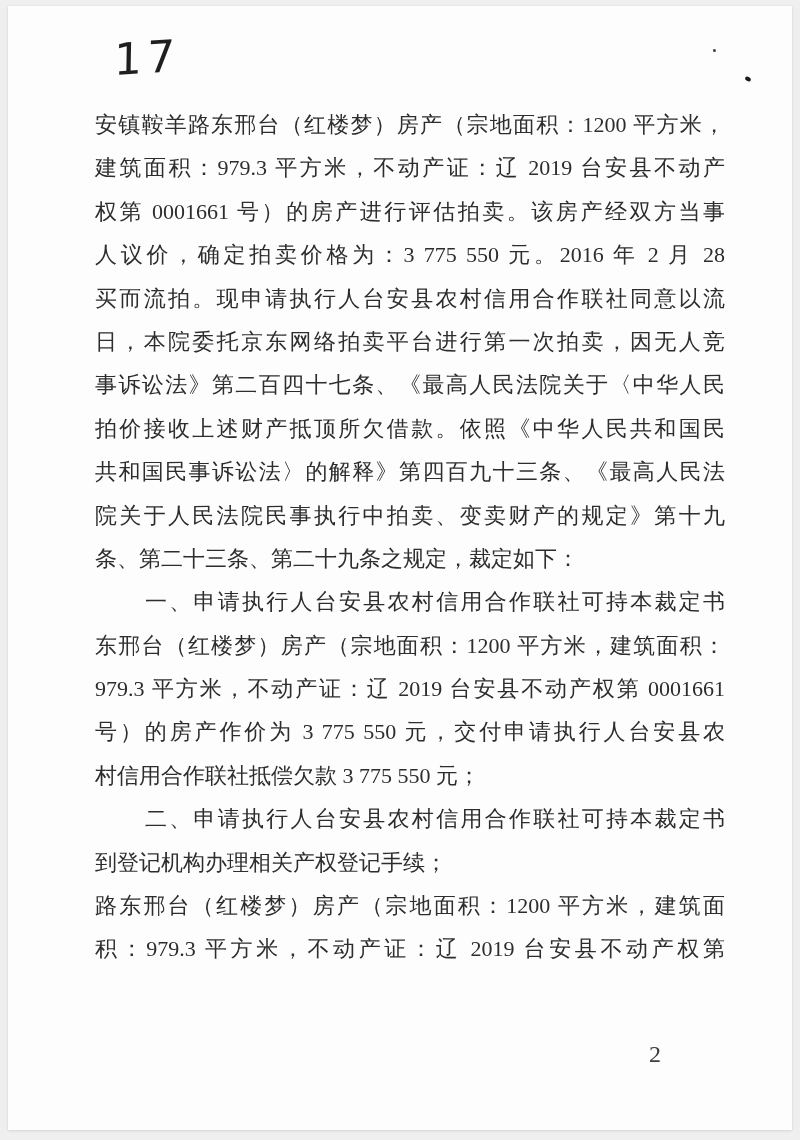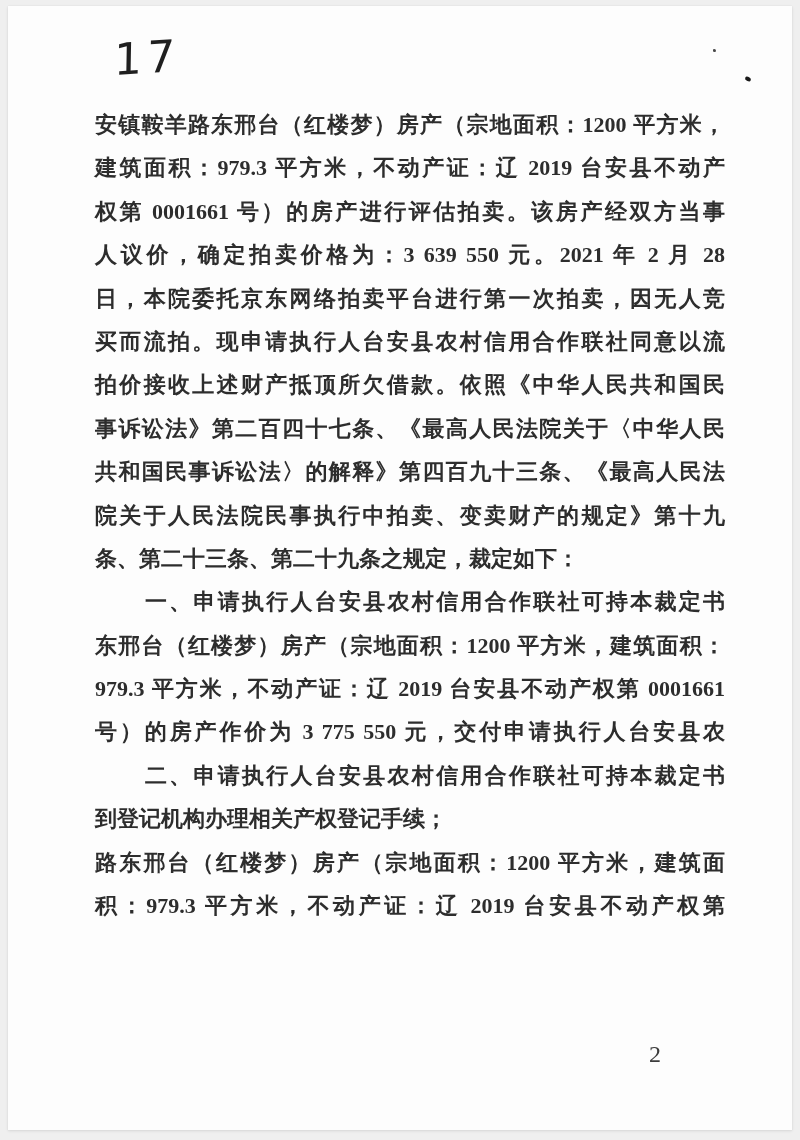--- a/index.html
+++ b/index.html
@@ -37,21 +37,21 @@
     transform: rotate(-4deg) skewX(-5deg);
   }
   .text-block {
     position: absolute;
     left: 87px;
     top: 97px;
     width: 630px;
     font-size: 22px;
     line-height: 43.4px;
     color: #2d2d2d;
-    font-weight: 700;
+    font-weight: 400;
   }
   .ln {
     text-align: justify;
     text-align-last: justify;
     text-justify: inter-character;
     white-space: normal;
     height: 43.4px;
     overflow: visible;
   }
   .ln.pe {
@@ -84,32 +84,33 @@
 
     <div class="handwritten-num">17</div>
 
     <span class="speck s1"></span>
     <span class="speck s2"></span>
 
     <div class="text-block">
       <div class="ln">安镇鞍羊路东邢台（红楼梦）房产（宗地面积：1200 平方米，</div>
       <div class="ln">建筑面积：979.3 平方米，不动产证：辽 2019 台安县不动产</div>
       <div class="ln">权第 0001661 号）的房产进行评估拍卖。该房产经双方当事</div>
-      <div class="ln">人议价，确定拍卖价格为：3 639 550 元。2021 年 2 月 28</div>
+      <div class="ln">人议价，确定拍卖价格为：3 775 550 元。2016 年 2 月 28</div>
+      <div class="ln">买而流拍。现申请执行人台安县农村信用合作联社同意以流</div>
       <div class="ln">日，本院委托京东网络拍卖平台进行第一次拍卖，因无人竞</div>
-      <div class="ln">买而流拍。现申请执行人台安县农村信用合作联社同意以流</div>
+      <div class="ln">事诉讼法》第二百四十七条、《最高人民法院关于〈中华人民</div>
       <div class="ln">拍价接收上述财产抵顶所欠借款。依照《中华人民共和国民</div>
-      <div class="ln">事诉讼法》第二百四十七条、《最高人民法院关于〈中华人民</div>
       <div class="ln">共和国民事诉讼法〉的解释》第四百九十三条、《最高人民法</div>
       <div class="ln">院关于人民法院民事执行中拍卖、变卖财产的规定》第十九</div>
       <div class="ln pe">条、第二十三条、第二十九条之规定，裁定如下：</div>
       <div class="ln ind">一、申请执行人台安县农村信用合作联社可持本裁定书</div>
       <div class="ln">东邢台（红楼梦）房产（宗地面积：1200 平方米，建筑面积：</div>
       <div class="ln">979.3 平方米，不动产证：辽 2019 台安县不动产权第 0001661</div>
       <div class="ln">号）的房产作价为 3 775 550 元，交付申请执行人台安县农</div>
+      <div class="ln pe">村信用合作联社抵偿欠款 3 775 550 元；</div>
       <div class="ln ind">二、申请执行人台安县农村信用合作联社可持本裁定书</div>
       <div class="ln pe">到登记机构办理相关产权登记手续；</div>
       <div class="ln">路东邢台（红楼梦）房产（宗地面积：1200 平方米，建筑面</div>
       <div class="ln">积：979.3 平方米，不动产证：辽 2019 台安县不动产权第</div>
     </div>
 
     <div class="page-number">2</div>
   </div>
 </div>
 

